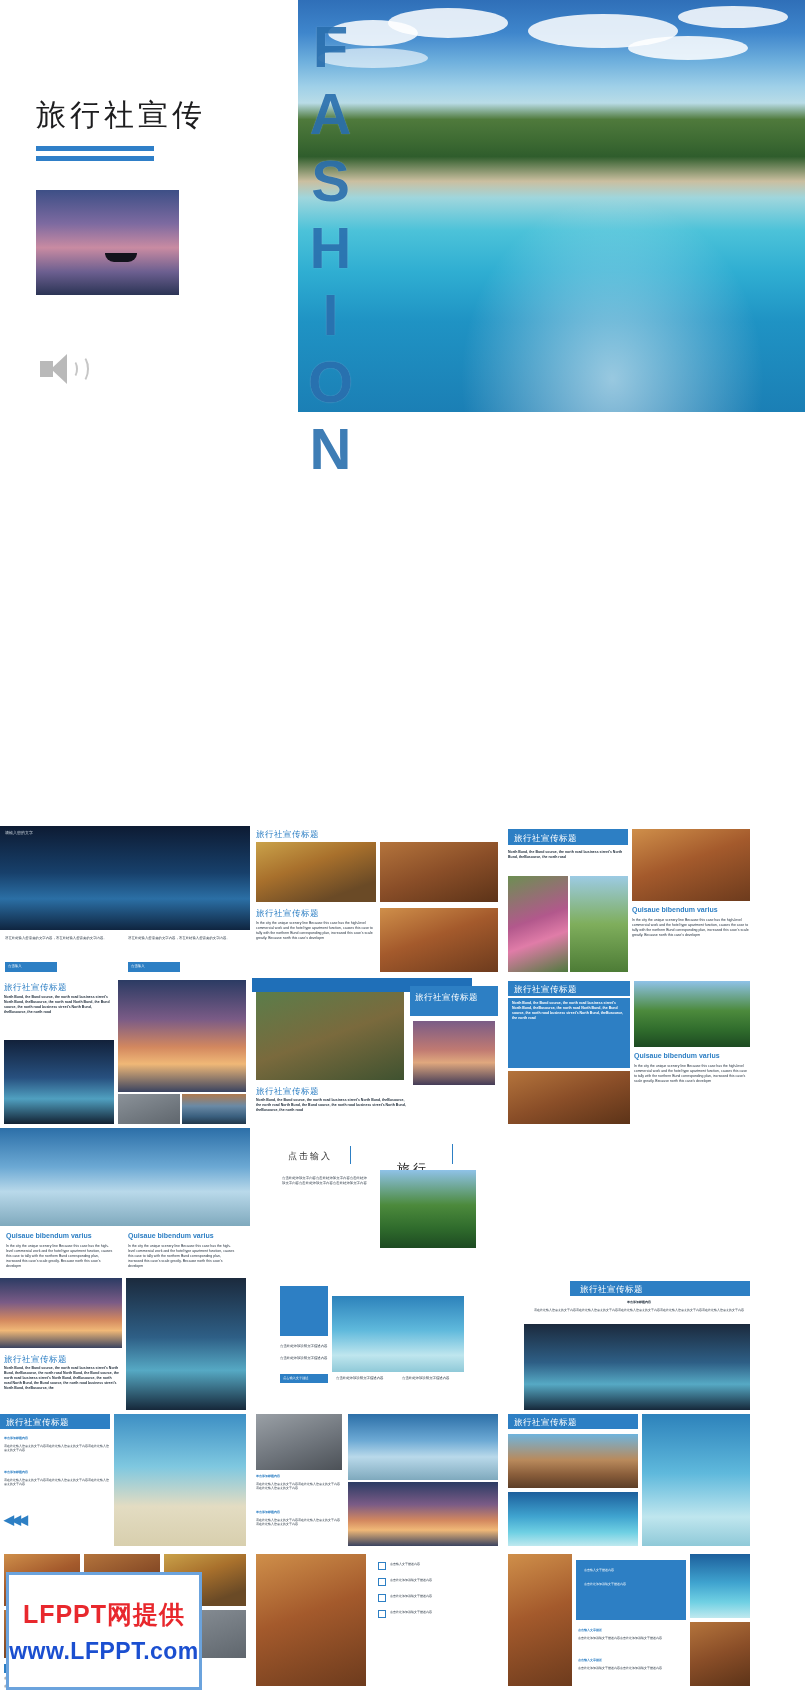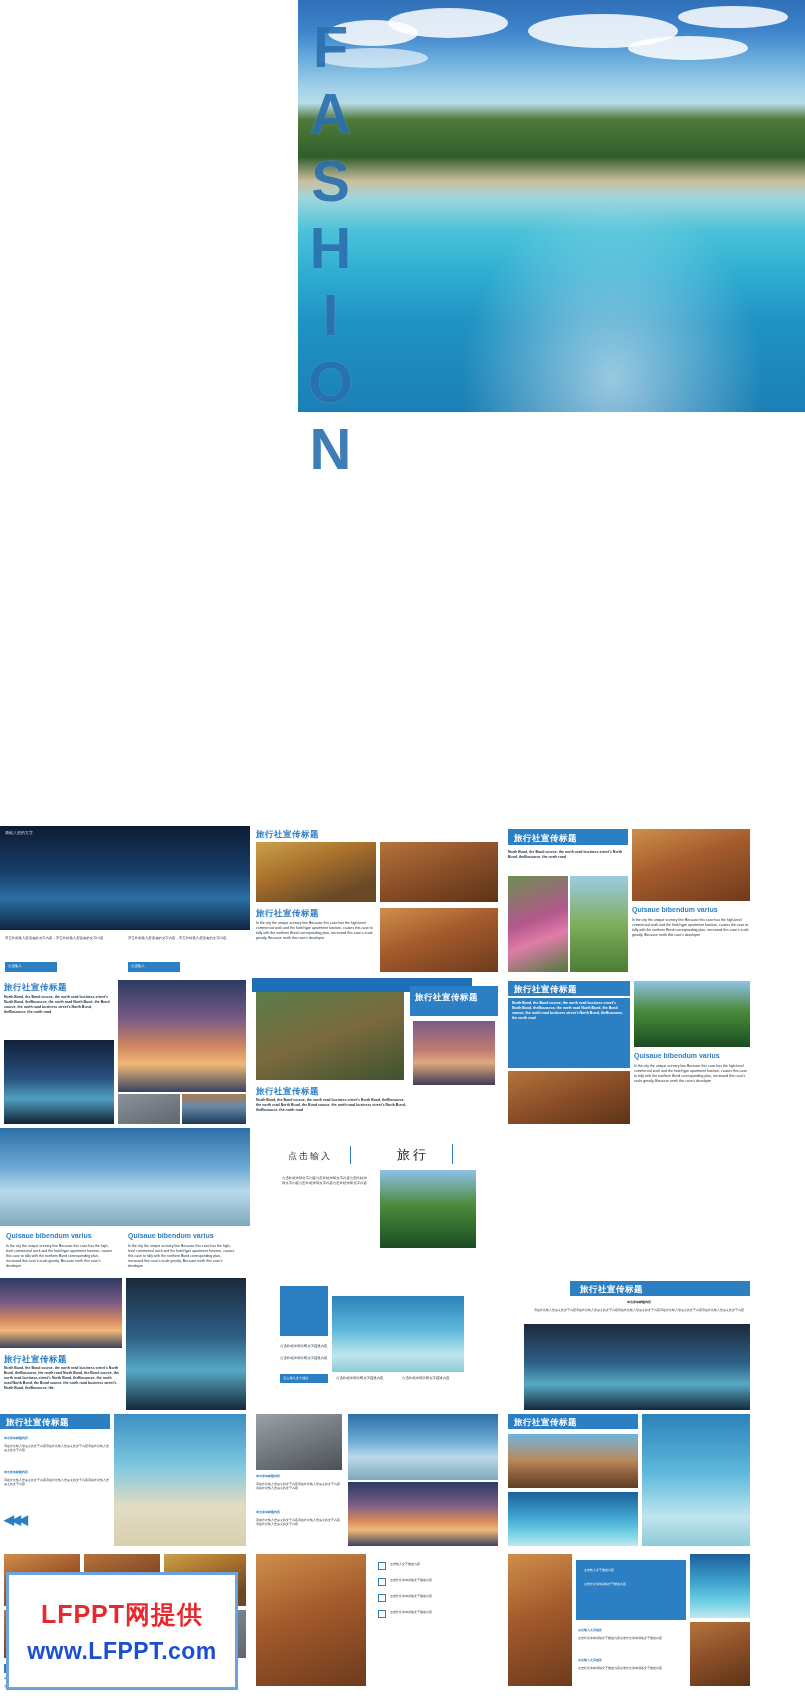--- a/index.html
+++ b/index.html
@@ -90,41 +90,53 @@
   .img-boat   { background: linear-gradient(180deg,#2d82bb,#5fb9dc 45%,#bfe6ee 78%,#8fc9d8); }
   .img-lake   { background: linear-gradient(180deg,#b07a4e,#6a8aa6 40%,#3a5f7e 75%,#22384b); }
 
   .band-blue { background: #2d7fc4; }
   .band-blue2 { background: #1f6fb8; }
 
   .t-blue { color: #2d7fc4; }
   .t-white { color: #fff; }
   .t-dark { color: #1d2a38; }
 
-  .h-cn { font-size: 8.5px; font-weight: bold; letter-spacing: .5px; }
+  .h-cn { font-size: 8.5px; font-weight: normal; letter-spacing: .5px; }
   .h-en { font-size: 7px; font-weight: bold; }
   .body-en { font-size: 3.5px; line-height: 1.45; }
   .body-cn { font-size: 3.4px; line-height: 1.5; }
   .tiny { font-size: 3px; line-height: 1.45; }
 
   .chev { color:#2d7fc4; font-size: 13px; letter-spacing:-3px; font-weight:bold; }
 
   
   .footer {
-    position: absolute; left: 6px; bottom: 8px; width: 232px; height: 118px;
+    position: absolute; left: 6px; bottom: 8px; width: 196px; height: 118px;
     border: 3px solid #6ba3dd; background: #fff;
     display: flex; flex-direction: column; align-items: center; justify-content: center;
   }
   .footer-line1 { font-size: 25px; font-weight: bold; color: #e8282d; letter-spacing: 1px; }
   .footer-line2 { font-size: 23px; font-weight: bold; color: #1b4fd0; letter-spacing: .5px; margin-top: 7px; }
 </style>
 </head>
 <body>
 
 <div class="cover">
+  <div class="cover-left">
+    <div class="cover-title">旅行社宣传</div>
+    <div class="cover-rule1"></div>
+    <div class="cover-rule2"></div>
+    <div class="cover-photo"></div>
+    <div class="speaker">
+      <div class="body"></div>
+        <div class="cone"></div>
+      <div class="wv wv1"></div>
+        <div class="wv wv2"></div>
+    </div>
+  </div>
   <div class="cover-right">
     <div class="cloud" style="left:30px;top:20px;width:90px;height:26px;"></div>
     <div class="cloud" style="left:90px;top:8px;width:120px;height:30px;"></div>
     <div class="cloud" style="left:230px;top:14px;width:150px;height:34px;"></div>
     <div class="cloud" style="left:330px;top:36px;width:120px;height:24px;"></div>
     <div class="cloud" style="left:20px;top:48px;width:110px;height:20px;opacity:.7;"></div>
     <div class="cloud" style="left:380px;top:6px;width:110px;height:22px;"></div>
   </div>
   <div class="verttitle">FASHION</div>
 </div>
@@ -196,21 +208,21 @@
     <div class="ph img-sky" style="left:0;top:0;width:250px;height:98px;"></div>
     <div class="h-en t-blue" style="position:absolute;left:6px;top:104px;">Quisaue bibendum varius</div>
     <div class="body-en t-dark" style="position:absolute;left:6px;top:116px;width:108px;">In the city the unique scenery line Because this case has the high-level commercial work and the hotel type apartment function, causes this case to tally with the northern Bund corresponding plan, increased this case's scale greatly. Because north this case's developm</div>
     <div class="h-en t-blue" style="position:absolute;left:128px;top:104px;">Quisaue bibendum varius</div>
     <div class="body-en t-dark" style="position:absolute;left:128px;top:116px;width:108px;">In the city the unique scenery line Because this case has the high-level commercial work and the hotel type apartment function, causes this case to tally with the northern Bund corresponding plan, increased this case's scale greatly. Because north this case's developm</div>
   </div>
 
   <div class="slide" style="left:252px;top:716px;width:250px;height:150px;">
     <div style="position:absolute;left:36px;top:22px;font-size:9px;color:#333;letter-spacing:2px;">点击输入</div>
     <div style="position:absolute;left:98px;top:18px;width:1px;height:18px;background:#2d7fc4;"></div>
-    <div style="position:absolute;left:145px;top:18px;font-size:13px;color:#222;letter-spacing:3px;">旅行</div>
+    <div style="position:absolute;left:145px;top:32px;font-size:13px;color:#222;letter-spacing:3px;">旅行</div>
     <div style="position:absolute;left:200px;top:16px;width:1px;height:20px;background:#2d7fc4;"></div>
     <div class="body-cn t-dark" style="position:absolute;left:30px;top:48px;width:88px;">点击此处添加文字内容点击此处添加文字内容点击此处添加文字内容点击此处添加文字内容点击此处添加文字内容</div>
     <div class="ph img-green" style="left:128px;top:42px;width:96px;height:78px;"></div>
   </div>
 
 
   <div class="slide" style="left:0;top:866px;width:250px;height:134px;">
     <div class="ph img-sunset" style="left:0;top:0;width:122px;height:70px;"></div>
     <div class="ph img-pool" style="left:126px;top:0;width:120px;height:132px;"></div>
     <div class="h-cn t-blue" style="position:absolute;left:4px;top:76px;">旅行社宣传标题</div>

